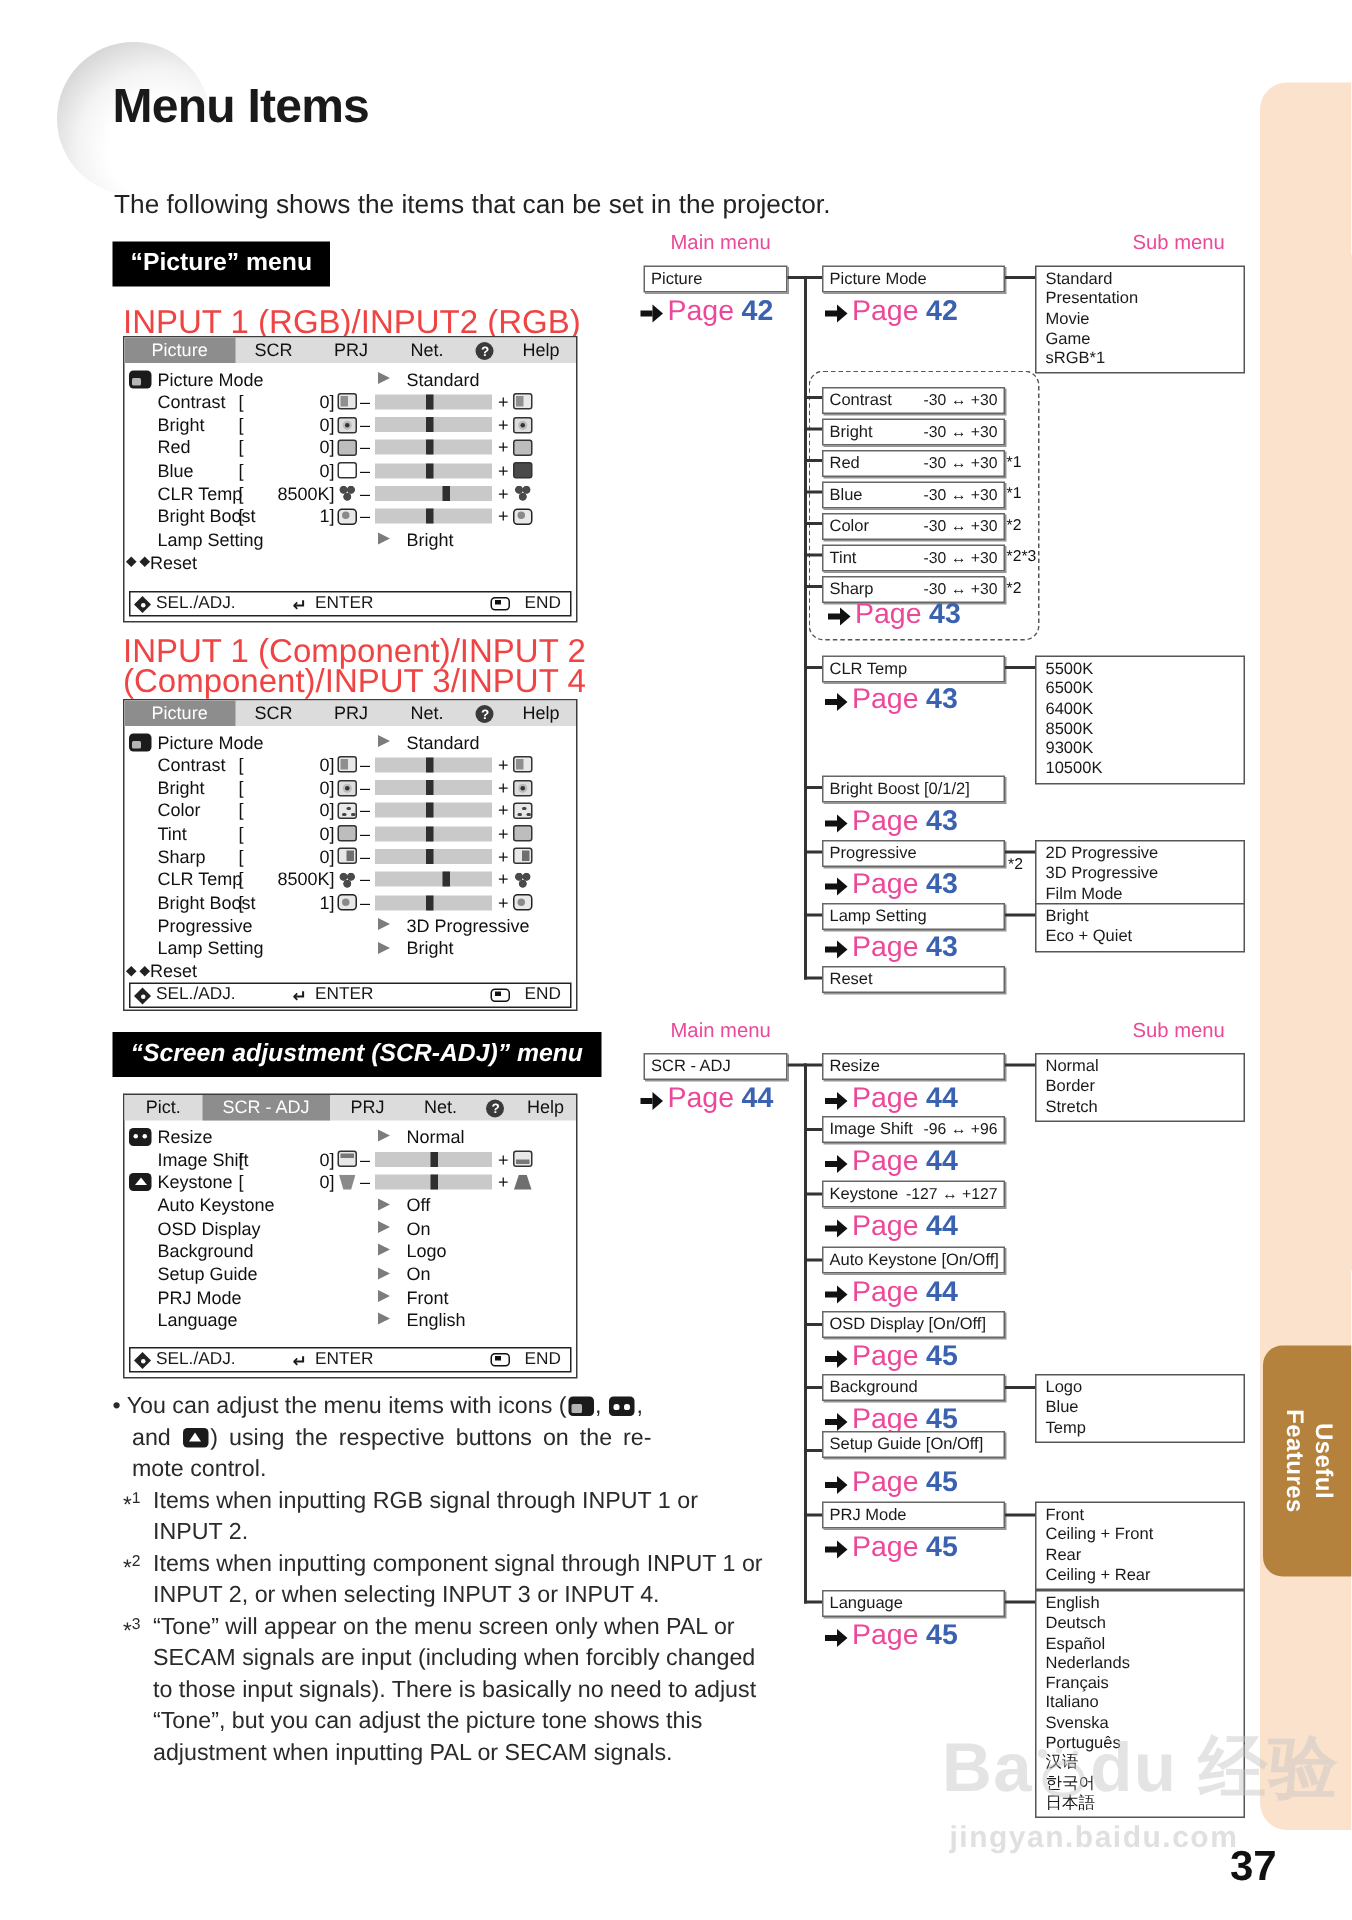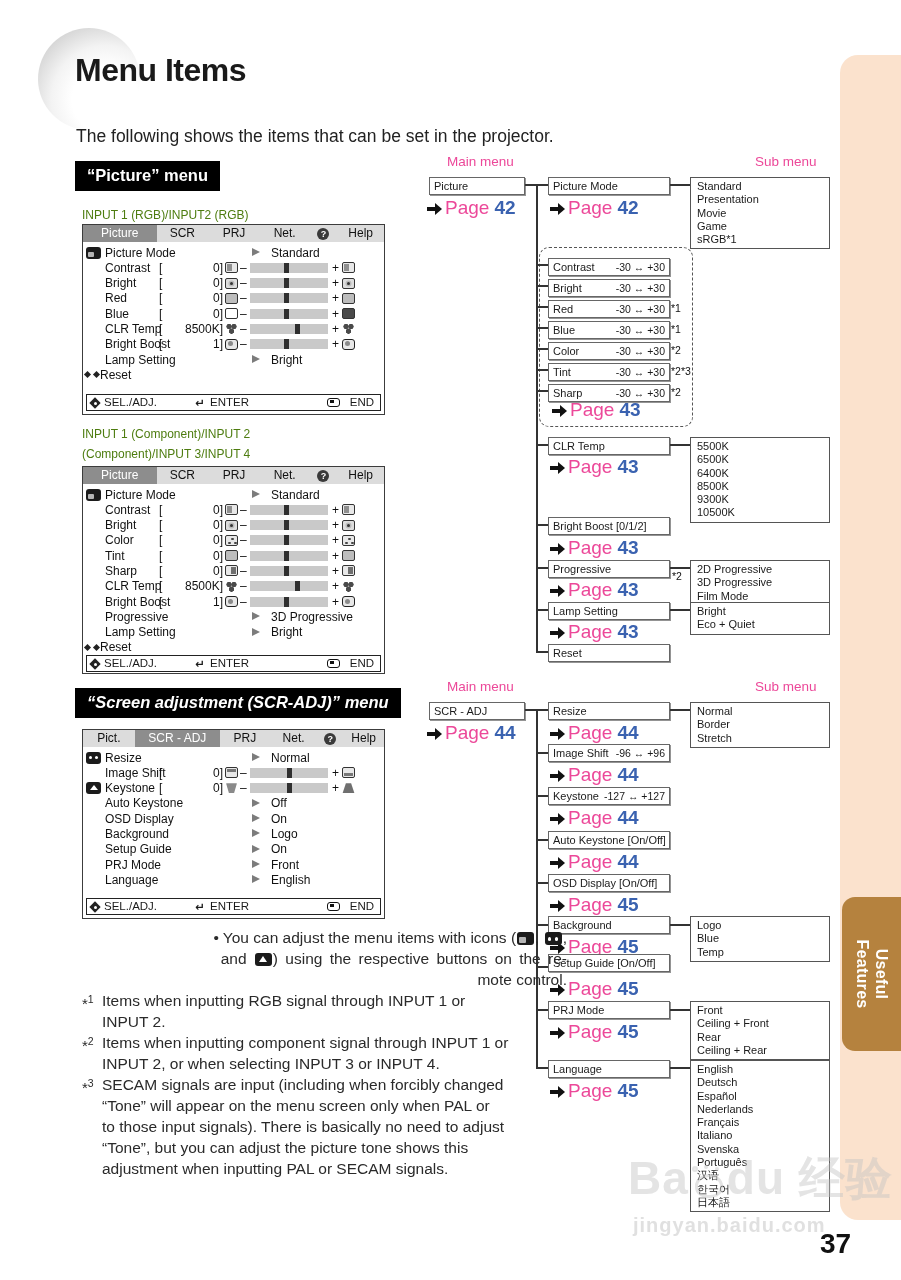--- a/index.html
+++ b/index.html
@@ -5,21 +5,21 @@
   html,body{margin:0;padding:0;}
   body{width:901px;height:1280px;position:relative;background:#fff;
        font-family:"Liberation Sans","DejaVu Sans",sans-serif;color:#1a1a1a;overflow:hidden;}
 
   
   .ball{position:absolute;left:38px;top:28px;width:102px;height:102px;border-radius:50%;
         background:radial-gradient(circle at 66% 70%, #ffffff 34%, #f3f3f3 55%, #d7d7d7 78%, #b3b3b3 97%);}
   .page-title{position:absolute;left:75px;top:52px;font-size:32px;font-weight:bold;letter-spacing:-0.5px;z-index:1;}
   .intro{position:absolute;left:76px;top:126px;font-size:17.5px;color:#222;}
   .banner{position:absolute;background:#000;color:#fff;font-weight:bold;font-size:16.5px;padding:5px 12px 6px;white-space:nowrap;}
-  .menu-heading{position:absolute;font-size:12px;color:#4d7c0f;line-height:20px;}
+  .menu-heading{position:absolute;font-size:22px;color:#ef4444;line-height:20px;}
 
   
   .osd{position:absolute;width:303px;border:1.5px solid #3c3c3c;background:#fff;display:flex;flex-direction:column;box-sizing:border-box;}
   .osd-tabs{display:flex;height:17px;background:#dcdcdc;font-size:12px;line-height:17px;flex:none;}
   .tab{text-align:center;white-space:nowrap;overflow:hidden;color:#111;}
   .tab.sel{background:#8d8d8d;color:#fff;}
   .qwrap{display:flex;align-items:center;justify-content:center;}
   .qcircle{display:inline-block;width:12px;height:12px;border-radius:50%;background:#3a3a3a;color:#fff;
            font-size:9px;line-height:12px;text-align:center;font-weight:bold;}
   .osd-body{position:relative;padding-top:3px;flex:none;}
@@ -90,21 +90,21 @@
   .pr{position:absolute;display:flex;align-items:center;font-size:19px;height:20px;}
   .pr .w{color:#ec4899;margin:0 5px 0 3px;}
   .pr .n{color:#3a62b0;font-weight:bold;}
   .pr-arrow{position:relative;width:15px;height:14px;display:inline-block;}
   .pr-arrow::before{content:'';position:absolute;left:0;top:5.5px;width:8px;height:4px;background:#111;}
   .pr-arrow::after{content:'';position:absolute;left:8px;top:1.5px;width:0;height:0;
                    border-top:6px solid transparent;border-bottom:6px solid transparent;border-left:7px solid #111;}
 
   
   .notes{position:absolute;left:75px;top:927px;width:492px;font-size:15.5px;line-height:21px;color:#2a2a2a;}
-  .note-line{white-space:nowrap;text-align:right;}
+  .note-line{white-space:nowrap;}
   .note-line.ind{padding-left:13px;}
   .note-line.spread{word-spacing:3px;}
   .inlineicon{display:inline-block;position:relative;width:17px;height:13px;border-radius:3px;background:#1b1b1b;vertical-align:-2px;margin:0 1px;}
   .inlineicon.ic-picture::after{content:'';position:absolute;left:2px;bottom:2px;width:7px;height:6px;background:#b5b5b5;border-radius:1px;}
   .inlineicon.ic-resize::after{content:'';position:absolute;left:3px;top:5px;width:3.5px;height:3.5px;border-radius:50%;background:#fff;box-shadow:7px 0 0 #fff;}
   .inlineicon.ic-keystone::after{content:'';position:absolute;left:4px;top:3px;width:0;height:0;
                       border-left:4.5px solid transparent;border-right:4.5px solid transparent;border-bottom:6px solid #fff;}
   .footnote{position:relative;padding-left:27px;}
   .fn-marker{position:absolute;left:7px;top:-1px;font-size:15px;}
   .fn-marker sup{font-size:10.5px;}
@@ -807,22 +807,22 @@
   <div class="footnote">
     <span class="fn-marker"><span>*</span><sup>2</sup></span>
     <div class="fn-lines">
         <div class="li">Items when inputting component signal through INPUT 1 or</div>
         <div class="li">INPUT 2, or when selecting INPUT 3 or INPUT 4.</div>
       </div>
   </div>
   <div class="footnote">
     <span class="fn-marker"><span>*</span><sup>3</sup></span>
     <div class="fn-lines">
+        <div class="li">“Tone” will appear on the menu screen only when PAL or</div>
         <div class="li">SECAM signals are input (including when forcibly changed</div>
-        <div class="li">“Tone” will appear on the menu screen only when PAL or</div>
         <div class="li">to those input signals). There is basically no need to adjust</div>
         <div class="li">“Tone”, but you can adjust the picture tone shows this</div>
         <div class="li">adjustment when inputting PAL or SECAM signals.</div>
       </div>
   </div>
 </div>
 
 <div class="wm wm-logo">
   <span>Ba</span><span class="wm-paw"></span><span>du</span>
   <span>经验</span>

